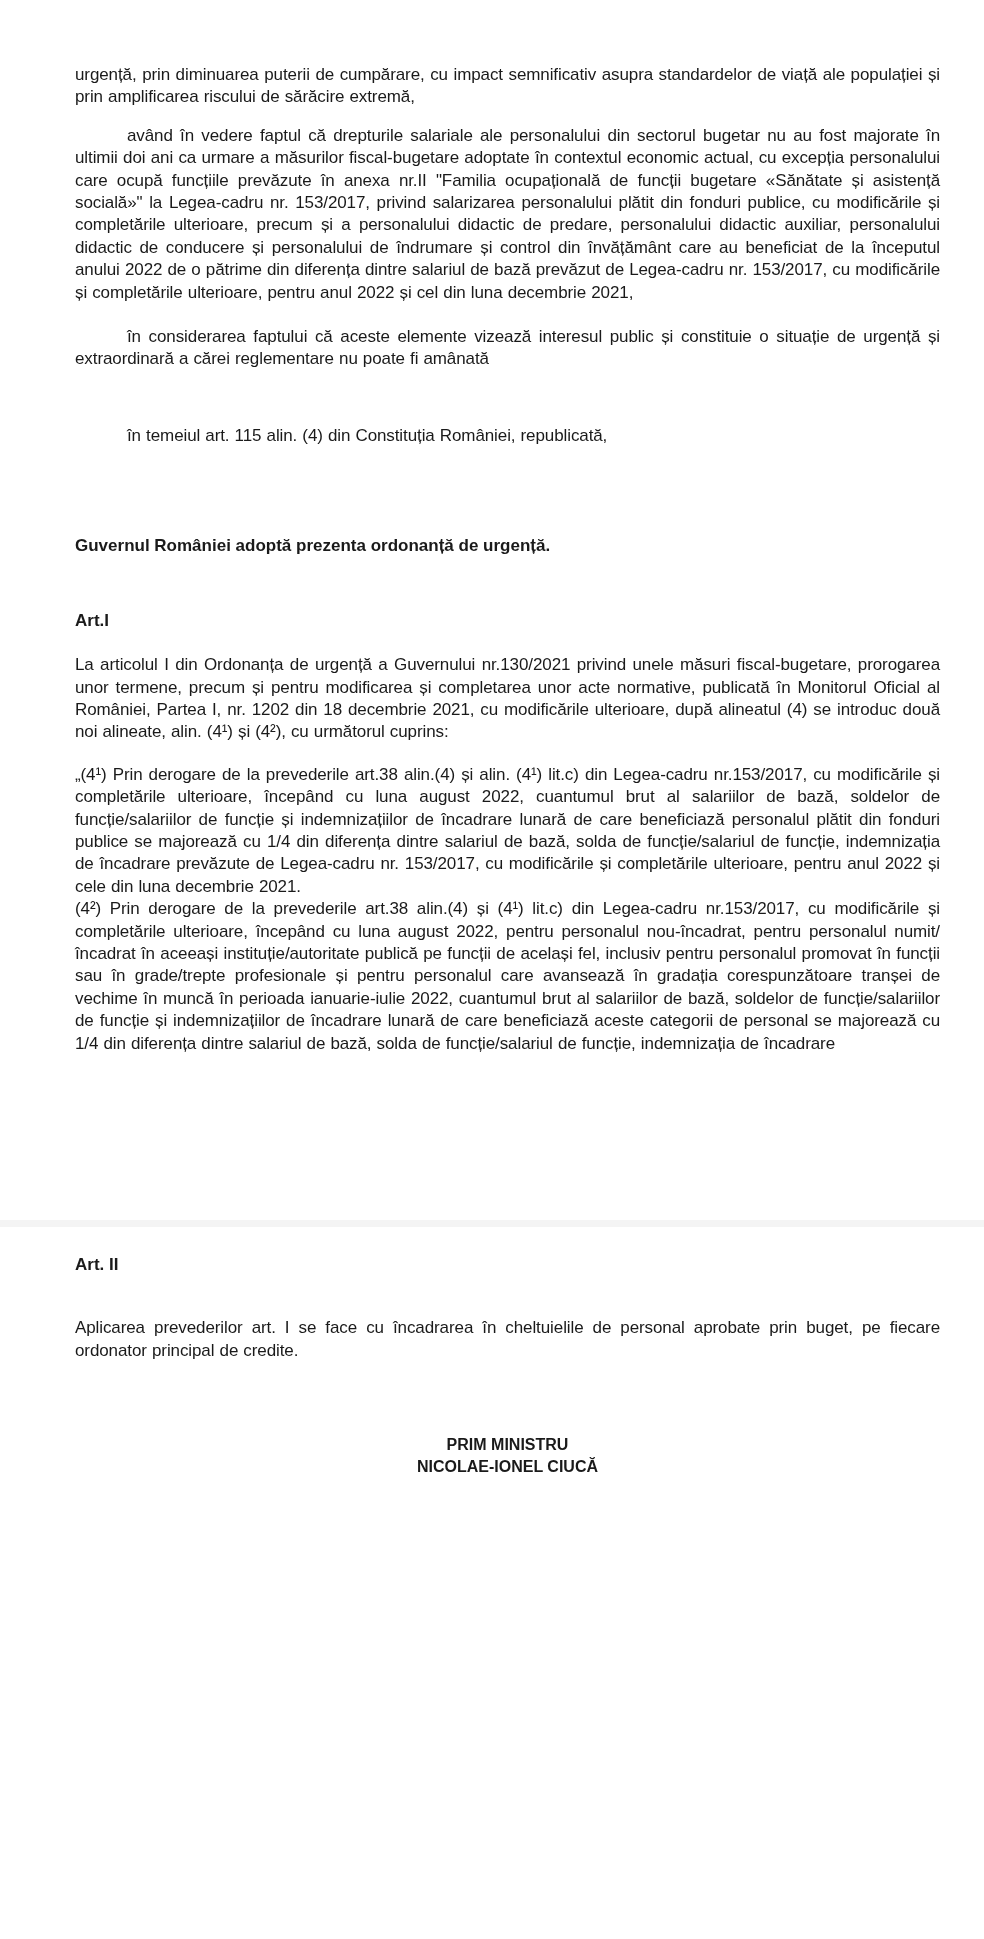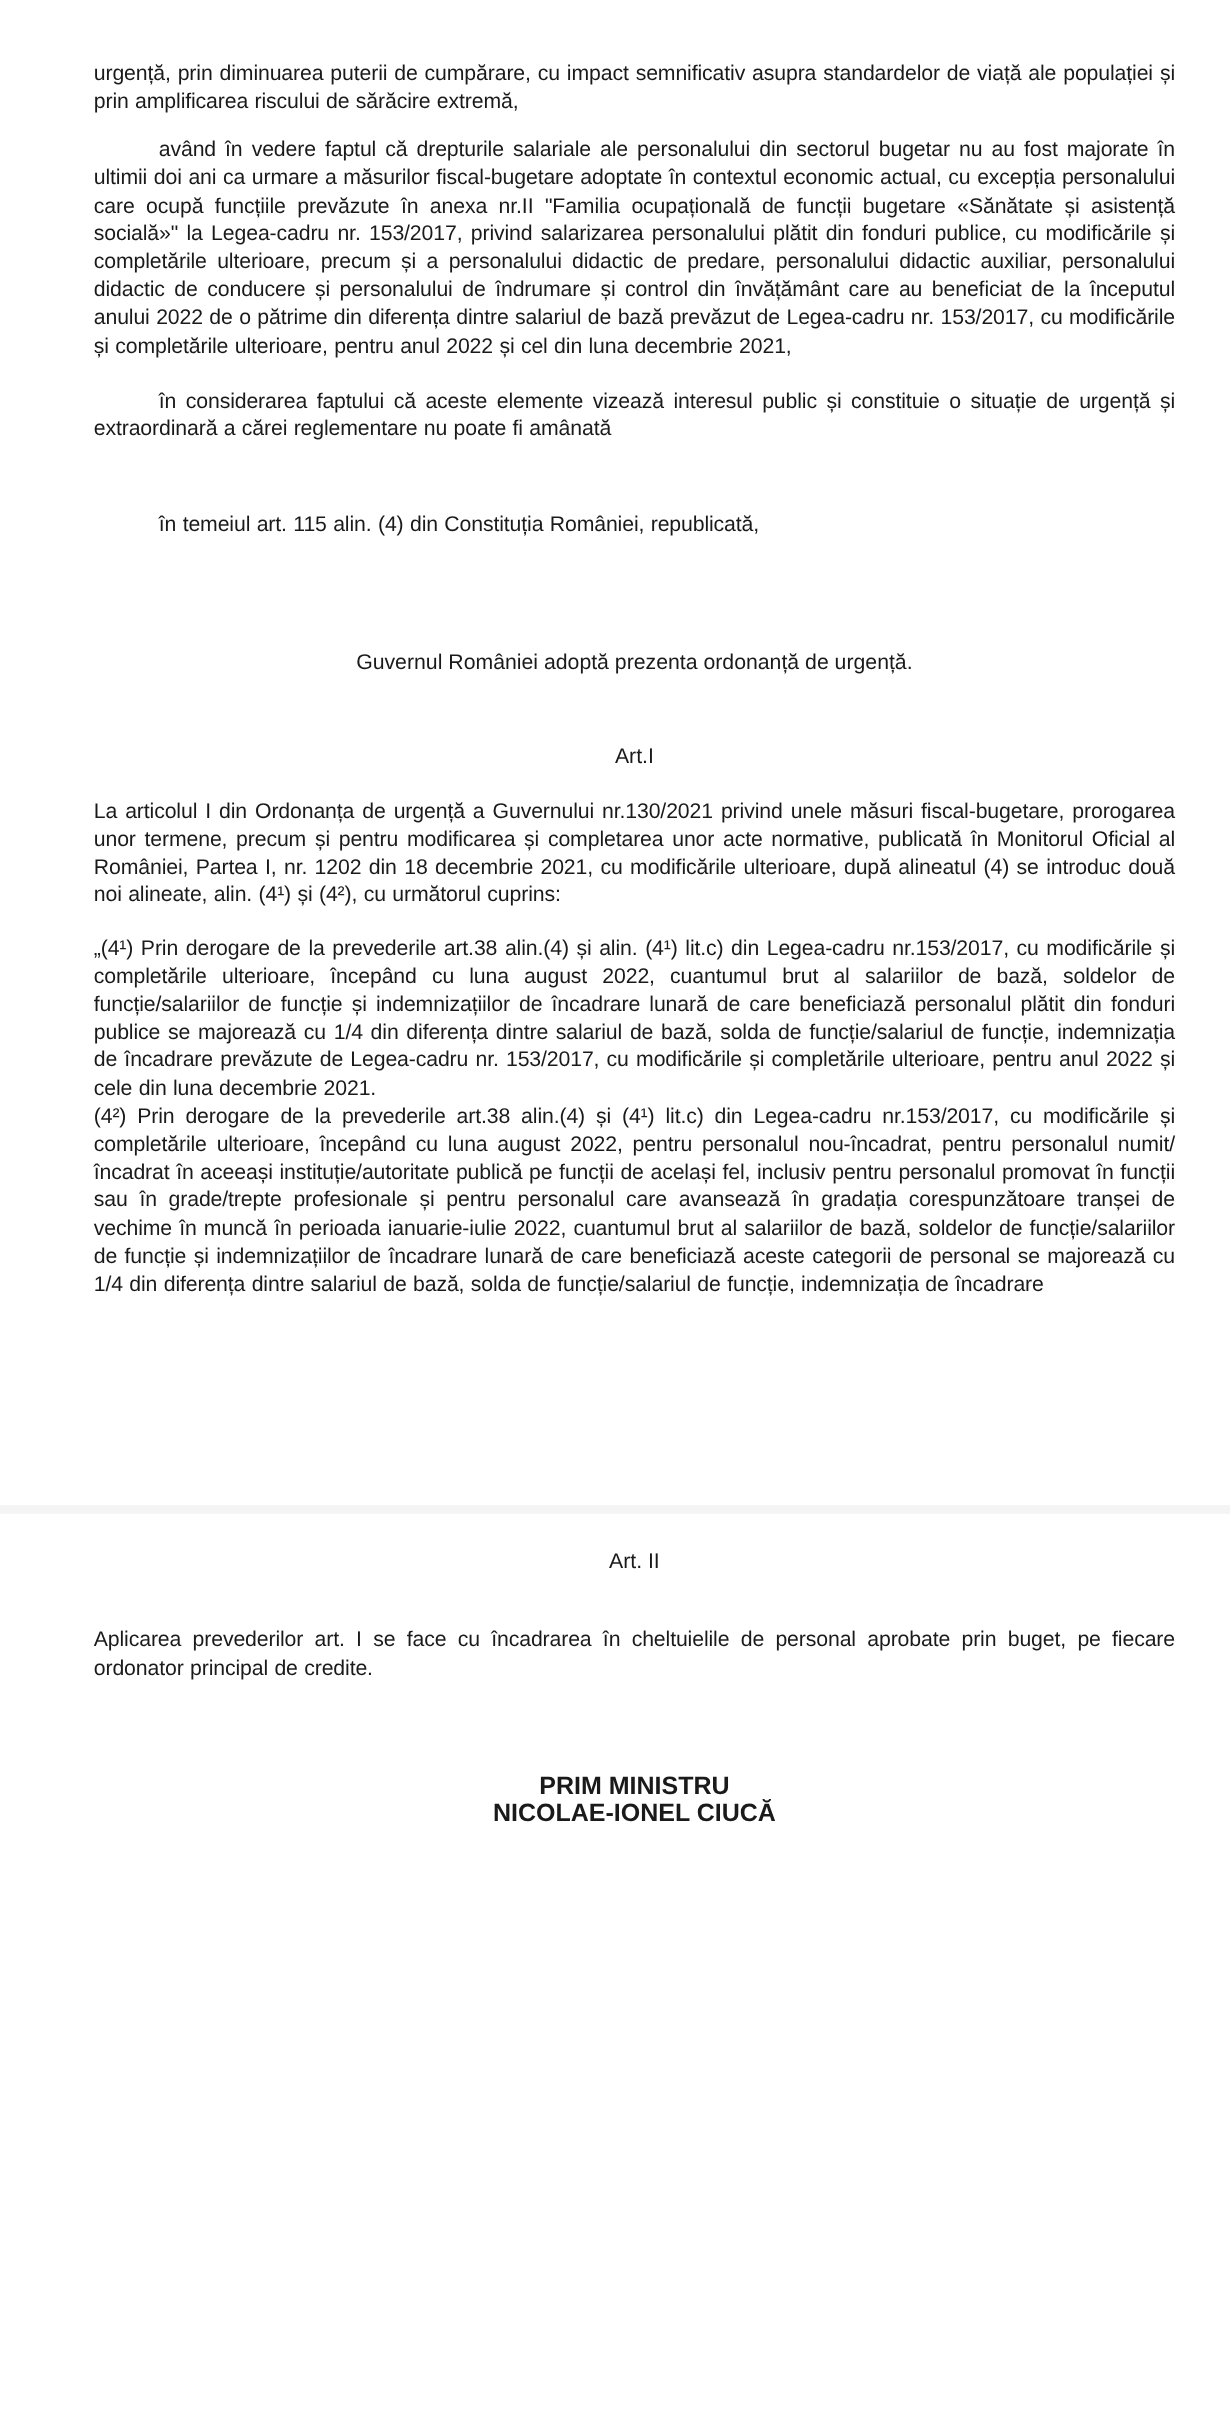--- a/index.html
+++ b/index.html
@@ -24,26 +24,26 @@
     margin: 0;
     letter-spacing: -0.1px;
     word-spacing: 0.5px;
   }
   .indent {
     text-indent: 52px;
   }
   .heading {
     font-size: 17px;
     line-height: 22.4px;
-    font-weight: normal;
-    text-align: center;
+    font-weight: bold;
+    text-align: left;
     margin: 0;
   }
   
-  .p-carryover   { padding-top: 48px; }
+  .p-carryover   { padding-top: 48px; margin-top: 16px; }
   .p-having      { margin-top: 16px; }
   .p-consider    { margin-top: 22px; }
   .p-temei       { margin-top: 54px; }
   .p-adoption    { margin-top: 88px; }
   .p-art1        { margin-top: 52px; }
   .p-art1-intro  { margin-top: 22px; }
   .p-alin41      { margin-top: 20px; }
   .p-alin42      { }
   .page-break-band {
     width: 984px;
@@ -53,21 +53,21 @@
     border: none;
   }
   .p-alin42-cont { padding-top: 130px; }
   .p-art2        { margin-top: 27px; }
   .p-art2-body   { margin-top: 41px; }
   .signature-block {
     margin-top: 72px;
     text-align: center;
   }
   .signature-line {
-    font-size: 20px;
+    font-size: 16px;
     line-height: 22px;
     font-weight: bold;
     margin: 0;
   }
 </style>
 </head>
 <body>
 
 <section class="page-area">
 

